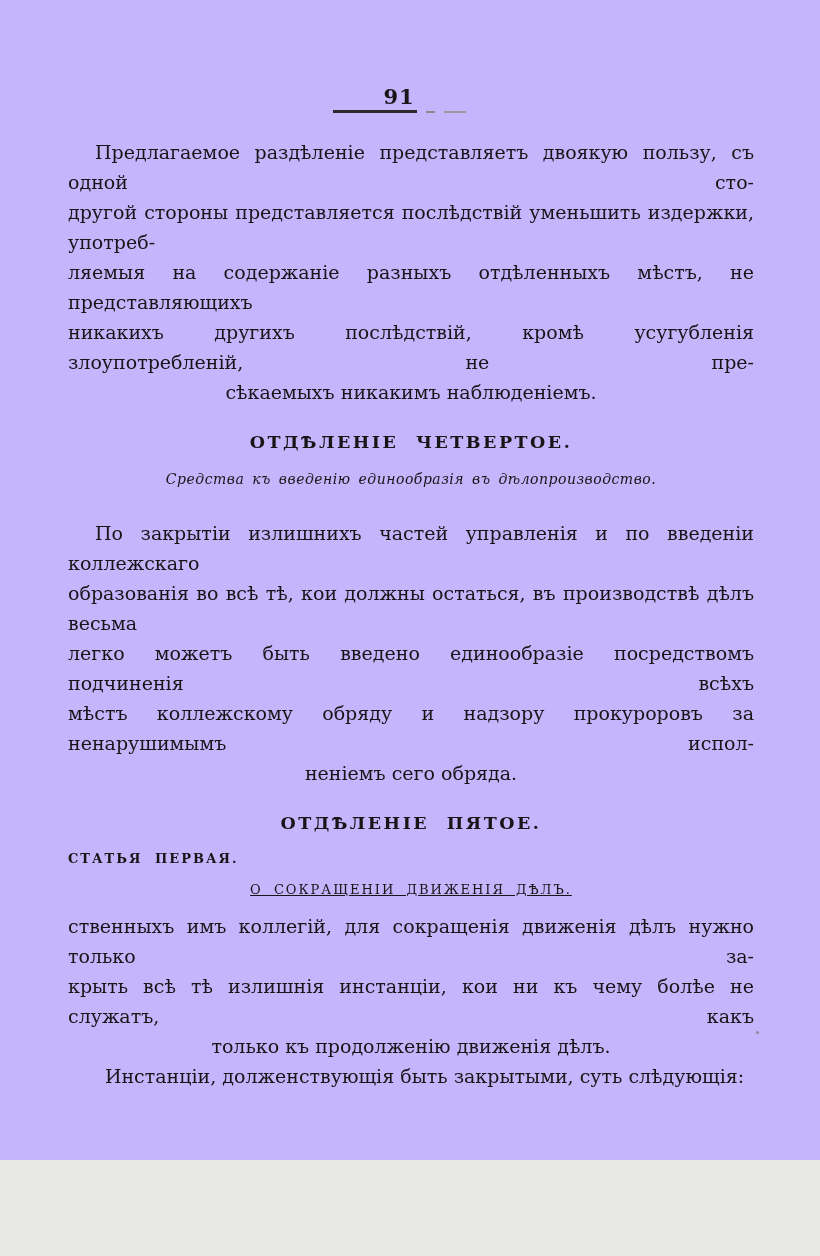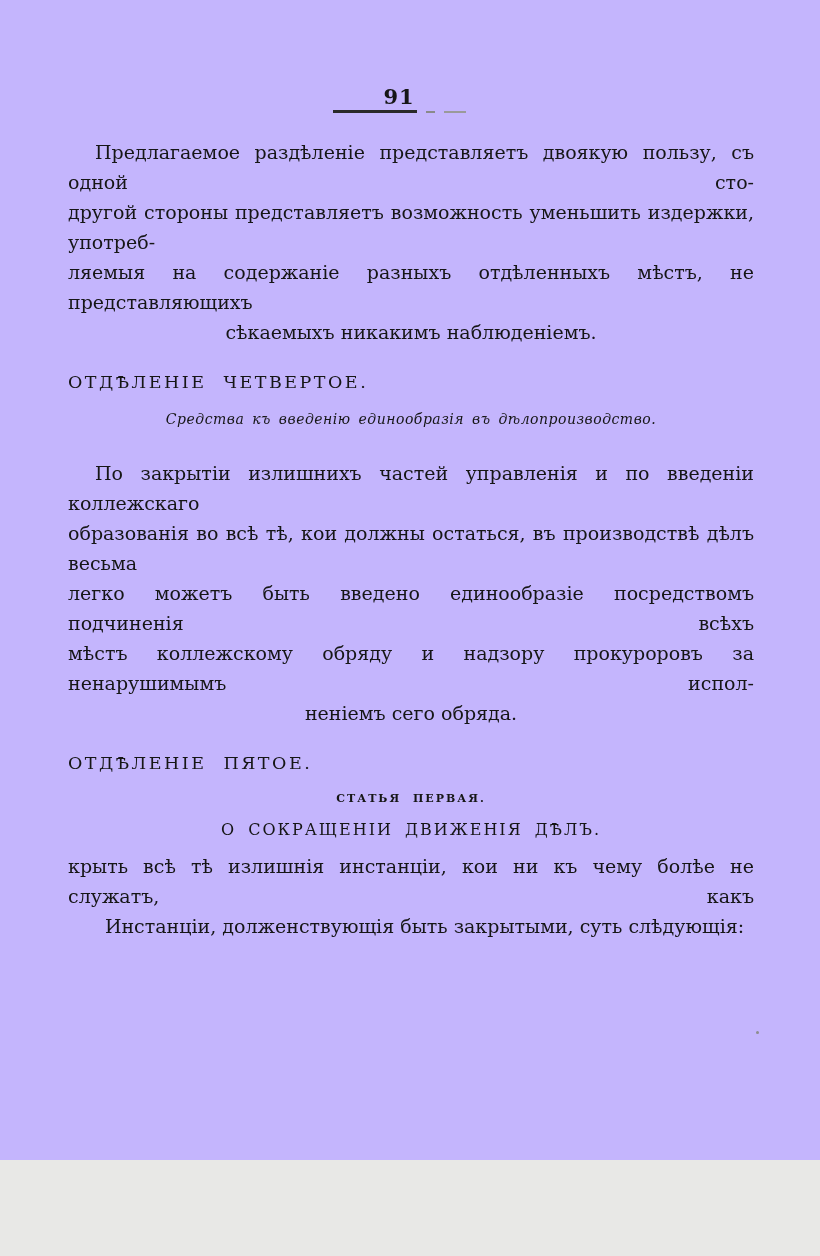--- a/index.html
+++ b/index.html
@@ -29,38 +29,39 @@
 
   
   .para { font-size: 19px; }
   .para .line { line-height: 30px; }
   .jl { text-align: justify; text-align-last: justify; }
   .ll { text-align: center; }
   .indent { text-indent: 27px; }
 
   
   .h-section {
-    text-align: left; font-weight: normal;
+    text-align: center; font-weight: bold;
     font-size: 17.5px; letter-spacing: 2.5px; word-spacing: 9px;
     line-height: 22px;
   }
   .h-italic {
     text-align: center; font-style: italic;
     font-size: 14px; letter-spacing: 0.5px; word-spacing: 3px;
     line-height: 26px;
   }
   .h-article {
-    text-align: center; font-weight: bold;
-    font-size: 11px; letter-spacing: 2px; word-spacing: 6px;
+    text-align: left; font-weight: bold;
+    font-size: 13px; letter-spacing: 2px; word-spacing: 6px;
     line-height: 16px;
   }
   .h-article-sub {
     text-align: center;
-    font-size: 16px; letter-spacing: 2px; word-spacing: 5px;
+    font-size: 13px; letter-spacing: 2px; word-spacing: 5px;
     line-height: 20px;
+    text-decoration: underline;
   }
   .mt-sec   { margin-top: 24px; }
   .mt-sub   { margin-top: 13px; }
   .mt-para  { margin-top: 26px; }
   .mt-art   { margin-top: 17px; }
   .mt-artsb { margin-top: 13px; }
   .mt-p3    { margin-top: 11px; }
 
   
   .speck { position: absolute; background: #9b9b9b; border-radius: 50%; }
@@ -78,42 +79,45 @@
       <div class="pn">91</div>
       <div class="pn-rule">
         <span class="seg s1"></span>
         <span class="seg s2"></span>
         <span class="seg s3"></span>
       </div>
     </div>
 
     <div class="para">
       <div class="line jl indent">Предлагаемое раздѣленіе представляетъ двоякую пользу, съ одной сто-</div>
-      <div class="line jl">другой стороны представляетъ возможность уменьшить издержки, употреб-</div>
+      <div class="line jl">другой стороны представляется послѣдствій уменьшить издержки, употреб-</div>
       <div class="line jl">ляемыя на содержаніе разныхъ отдѣленныхъ мѣстъ, не представляющихъ</div>
+      <div class="line jl">никакихъ другихъ послѣдствій, кромѣ усугубленія злоупотребленій, не пре-</div>
       <div class="line ll">сѣкаемыхъ никакимъ наблюденіемъ.</div>
     </div>
 
     <div class="h-section mt-sec">ОТДѢЛЕНІЕ ЧЕТВЕРТОЕ.</div>
     <div class="h-italic mt-sub">Средства къ введенію единообразія въ дѣлопроизводство.</div>
 
     <div class="para mt-para">
       <div class="line jl indent">По закрытіи излишнихъ частей управленія и по введеніи коллежскаго</div>
       <div class="line jl">образованія во всѣ тѣ, кои должны остаться, въ производствѣ дѣлъ весьма</div>
       <div class="line jl">легко можетъ быть введено единообразіе посредствомъ подчиненія всѣхъ</div>
       <div class="line jl">мѣстъ коллежскому обряду и надзору прокуроровъ за ненарушимымъ испол-</div>
       <div class="line ll">неніемъ сего обряда.</div>
     </div>
 
     <div class="h-section mt-sec">ОТДѢЛЕНІЕ ПЯТОЕ.</div>
     <div class="h-article mt-art">СТАТЬЯ ПЕРВАЯ.</div>
     <div class="h-article-sub mt-artsb">О СОКРАЩЕНІИ ДВИЖЕНІЯ ДѢЛЪ.</div>
 
     <div class="para mt-p3">
+      <div class="line jl">ственныхъ имъ коллегій, для сокращенія движенія дѣлъ нужно только за-</div>
       <div class="line jl">крыть всѣ тѣ излишнія инстанціи, кои ни къ чему болѣе не служатъ, какъ</div>
+      <div class="line ll">только къ продолженію движенія дѣлъ.</div>
     </div>
 
     <div class="para">
       <div class="line ll indent">Инстанціи, долженствующія быть закрытыми, суть слѣдующія:</div>
     </div>
 
   </div>
 
   <span class="speck sp1"></span>
   <span class="speck sp2"></span>

